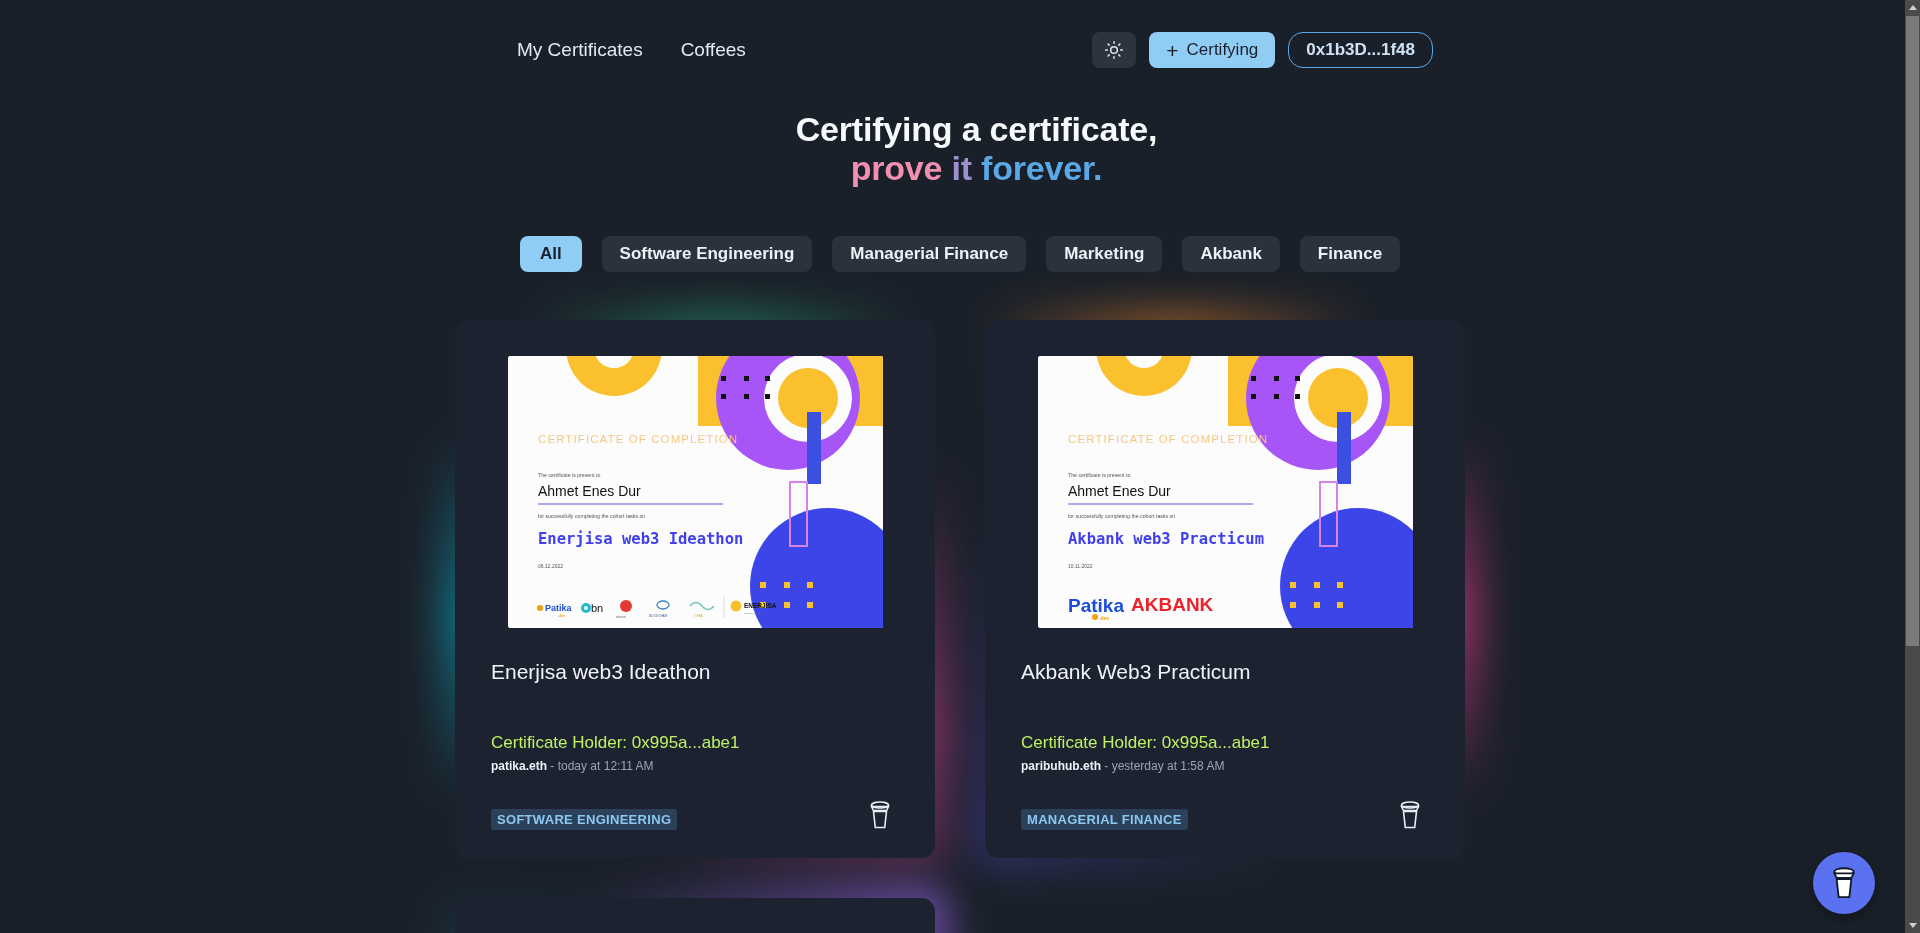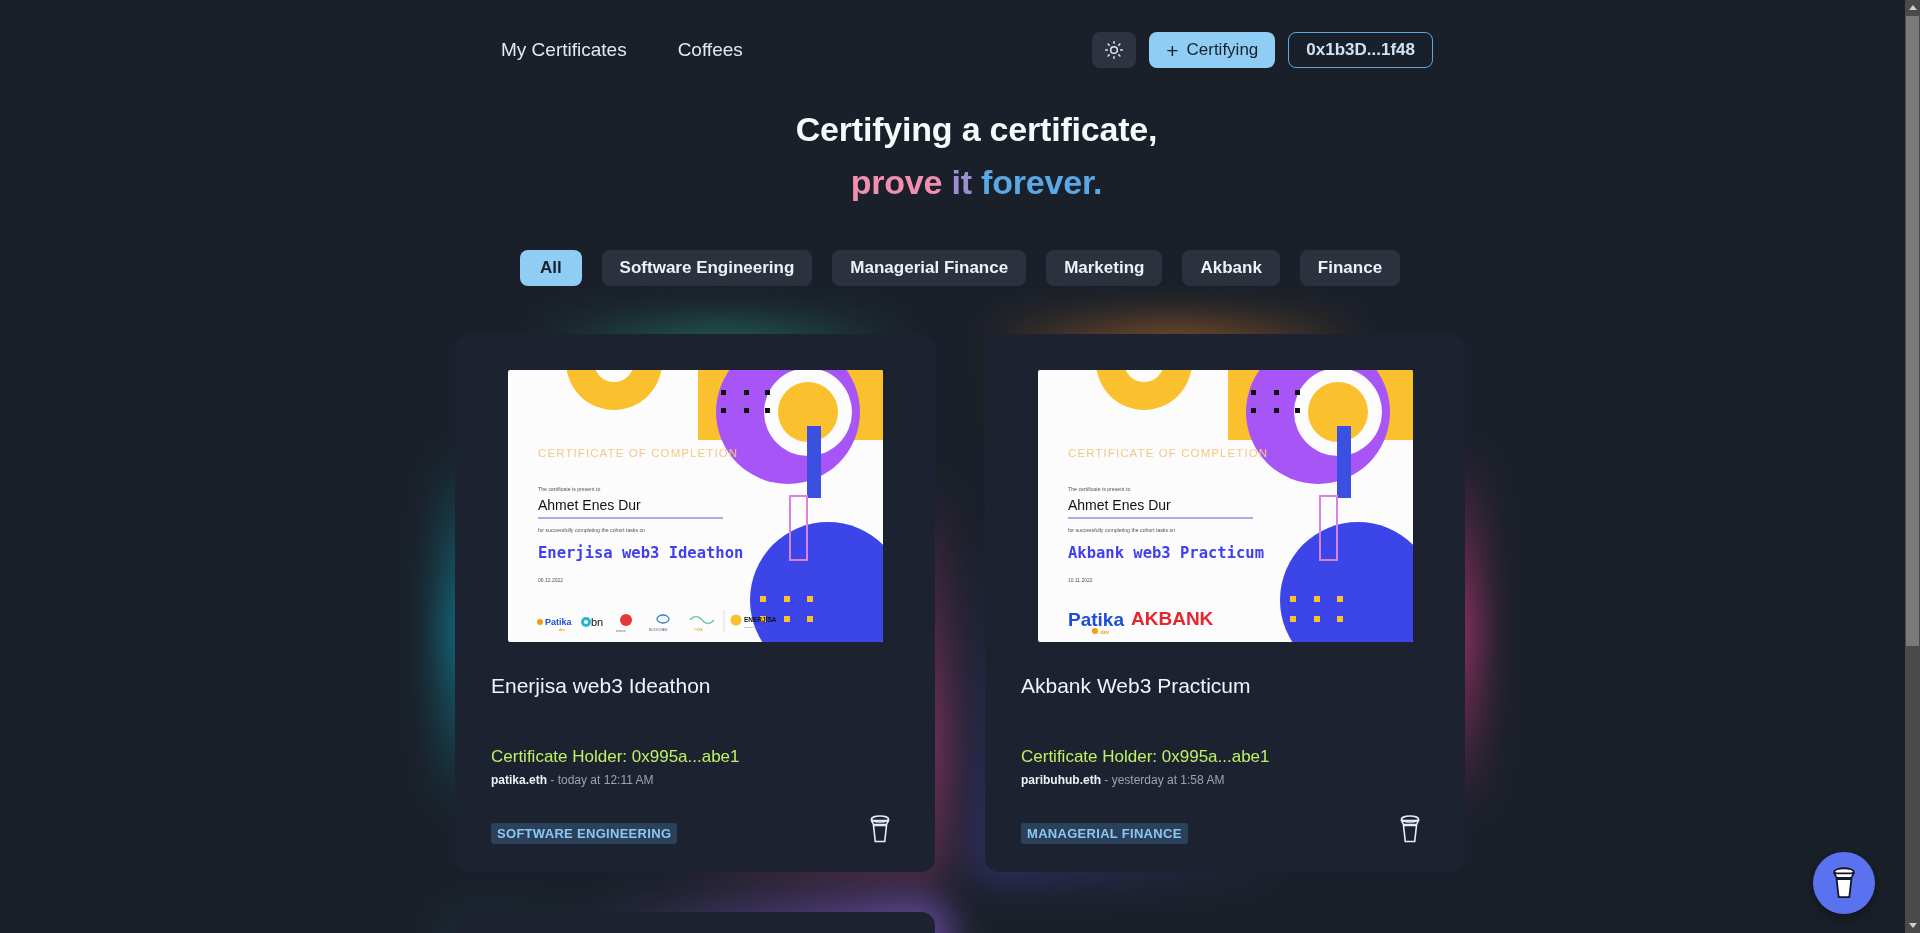--- a/index.html
+++ b/index.html
@@ -13,43 +13,43 @@
 
   
   .header {
     position:relative; height:100px; width:1905px;
     display:flex; align-items:center; padding:0 0 0 455px;
   }
   .logo { display:flex; flex-direction:column; align-items:center; line-height:0.92;
     font-family:"DejaVu Sans", sans-serif; font-weight:bold; font-size:30px;
     letter-spacing:2px; color:#63b3ed; text-shadow:0 2px 0 rgba(99,179,237,.35); }
   .logo span:nth-child(2){ letter-spacing:3px; }
-  .nav { display:flex; gap:51px; margin-left:46px;justify-content:flex-end; }
+  .nav { display:flex; gap:38px; margin-left:62px;justify-content:flex-end; }
   .nav a { color:#e2e8f0; font-size:19px; text-decoration:none; white-space:nowrap; }
   .hdr-right { margin-left:auto; display:flex; align-items:center; gap:13px; padding-right:472px; }
   .icon-btn {
     width:44px; height:36px; border-radius:8px; background:#2d3440;
     display:flex; align-items:center; justify-content:center; border:none; cursor:pointer;
   }
   .btn-certify {
     height:36px; padding:0 17px; border-radius:8px; background:#90cdf4; color:#1a202c;
     font-size:17px; display:flex; align-items:center; gap:8px; border:none; cursor:pointer;
     white-space:nowrap;
   }
   .btn-certify .plus { font-size:21px; line-height:1; font-weight:400; }
   .btn-addr {
-    height:36px; padding:0 17px; border-radius:8px; background:transparent;
+    height:36px; padding:0 17px; border-radius:15px; background:transparent;
     border:1px solid #5aa9e6; color:#cfe3f5; font-size:17px; font-weight:bold;
     display:flex; align-items:center; cursor:pointer; white-space:nowrap;
   }
 
   
   .hero { text-align:center; margin-top:10px;padding-left:33px; }
   .hero h1 { font-size:34px; font-weight:bold; color:#f7fafc; letter-spacing:-.2px; }
-  .hero h2 { font-size:34px; font-weight:bold; margin-top:14px; letter-spacing:-.2px; }
+  .hero h2 { font-size:34px; font-weight:bold; letter-spacing:-.2px; }
   .grad-a { color:#f28fb0; }
   .grad-b { color:#9b8fd0; }
   .grad-c { color:#5aa9e6; }
 
   
   .filters { display:flex; justify-content:center; gap:20px; margin-top:48px; }
   .chip {
     height:36px; padding:0 18px; border-radius:8px; background:#2b313d; color:#edf2f7;
     font-size:17px; font-weight:bold; display:flex; align-items:center; border:none; cursor:pointer;
     white-space:nowrap;

